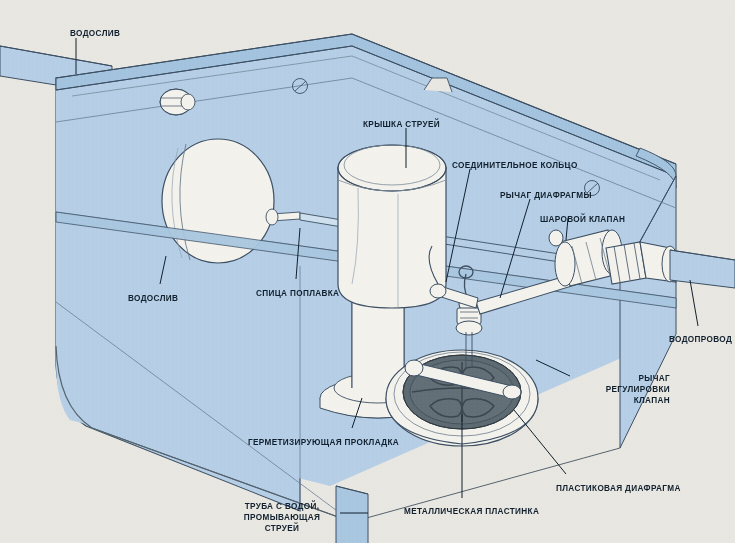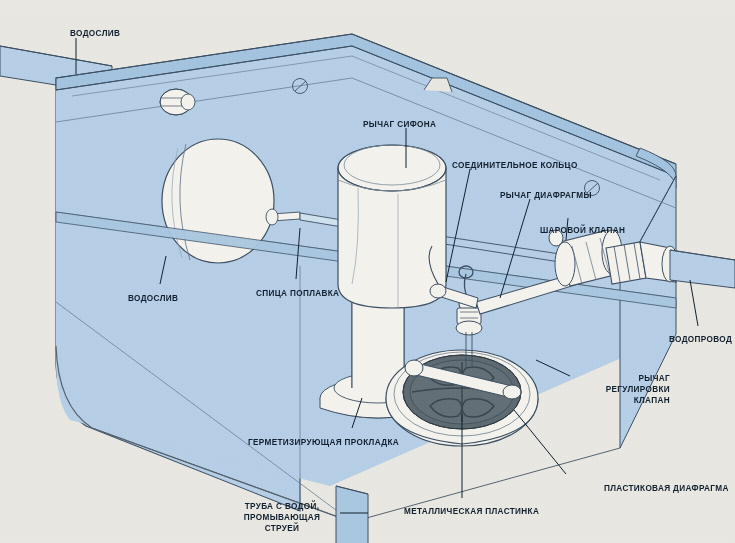--- a/index.html
+++ b/index.html
@@ -219,29 +219,29 @@
       <path d="M566,458 L514,394"></path>
       <path d="M462,482 L462,398"></path>
       <path d="M570,360 L536,344"></path>
       <path d="M340,497 L368,497"></path>
     </g>
 
     <rect x="0" y="0" width="735" height="543" fill="url(#grainpat)"></rect>
   </svg>
 
   <div class="lbl" style="left:70px;top:12px;">ВОДОСЛИВ</div>
-  <div class="lbl" style="left:363px;top:103px;">РЫЧАГ СИФОНА</div>
+  <div class="lbl" style="left:363px;top:103px;">КРЫШКА СТРУЕЙ</div>
   <div class="lbl" style="left:452px;top:144px;">СОЕДИНИТЕЛЬНОЕ КОЛЬЦО</div>
   <div class="lbl" style="left:500px;top:174px;">РЫЧАГ ДИАФРАГМЫ</div>
-  <div class="lbl" style="left:540px;top:209px;">ШАРОВОЙ КЛАПАН</div>
+  <div class="lbl" style="left:540px;top:198px;">ШАРОВОЙ КЛАПАН</div>
   <div class="lbl" style="left:128px;top:277px;">ВОДОСЛИВ</div>
   <div class="lbl" style="left:256px;top:272px;">СПИЦА ПОПЛАВКА</div>
   <div class="lbl" style="left:669px;top:318px;">ВОДОПРОВОД</div>
   <div class="lbl" style="left:248px;top:421px;">ГЕРМЕТИЗИРУЮЩАЯ ПРОКЛАДКА</div>
-  <div class="lbl" style="left:604px;top:467px;">ПЛАСТИКОВАЯ ДИАФРАГМА</div>
+  <div class="lbl" style="left:556px;top:467px;">ПЛАСТИКОВАЯ ДИАФРАГМА</div>
   <div class="lbl" style="left:404px;top:490px;">МЕТАЛЛИЧЕСКАЯ ПЛАСТИНКА</div>
 
   <div class="lbl two" style="left:574px;top:357px;width:96px;text-align:right;">
     <span>РЫЧАГ РЕГУЛИРОВКИ</span><br>
     <span>КЛАПАН</span>
   </div>
 
   <div class="lbl two" style="left:226px;top:485px;width:112px;">
     <span>ТРУБА С ВОДОЙ,</span><br>
     <span>ПРОМЫВАЮЩАЯ СТРУЕЙ</span>

